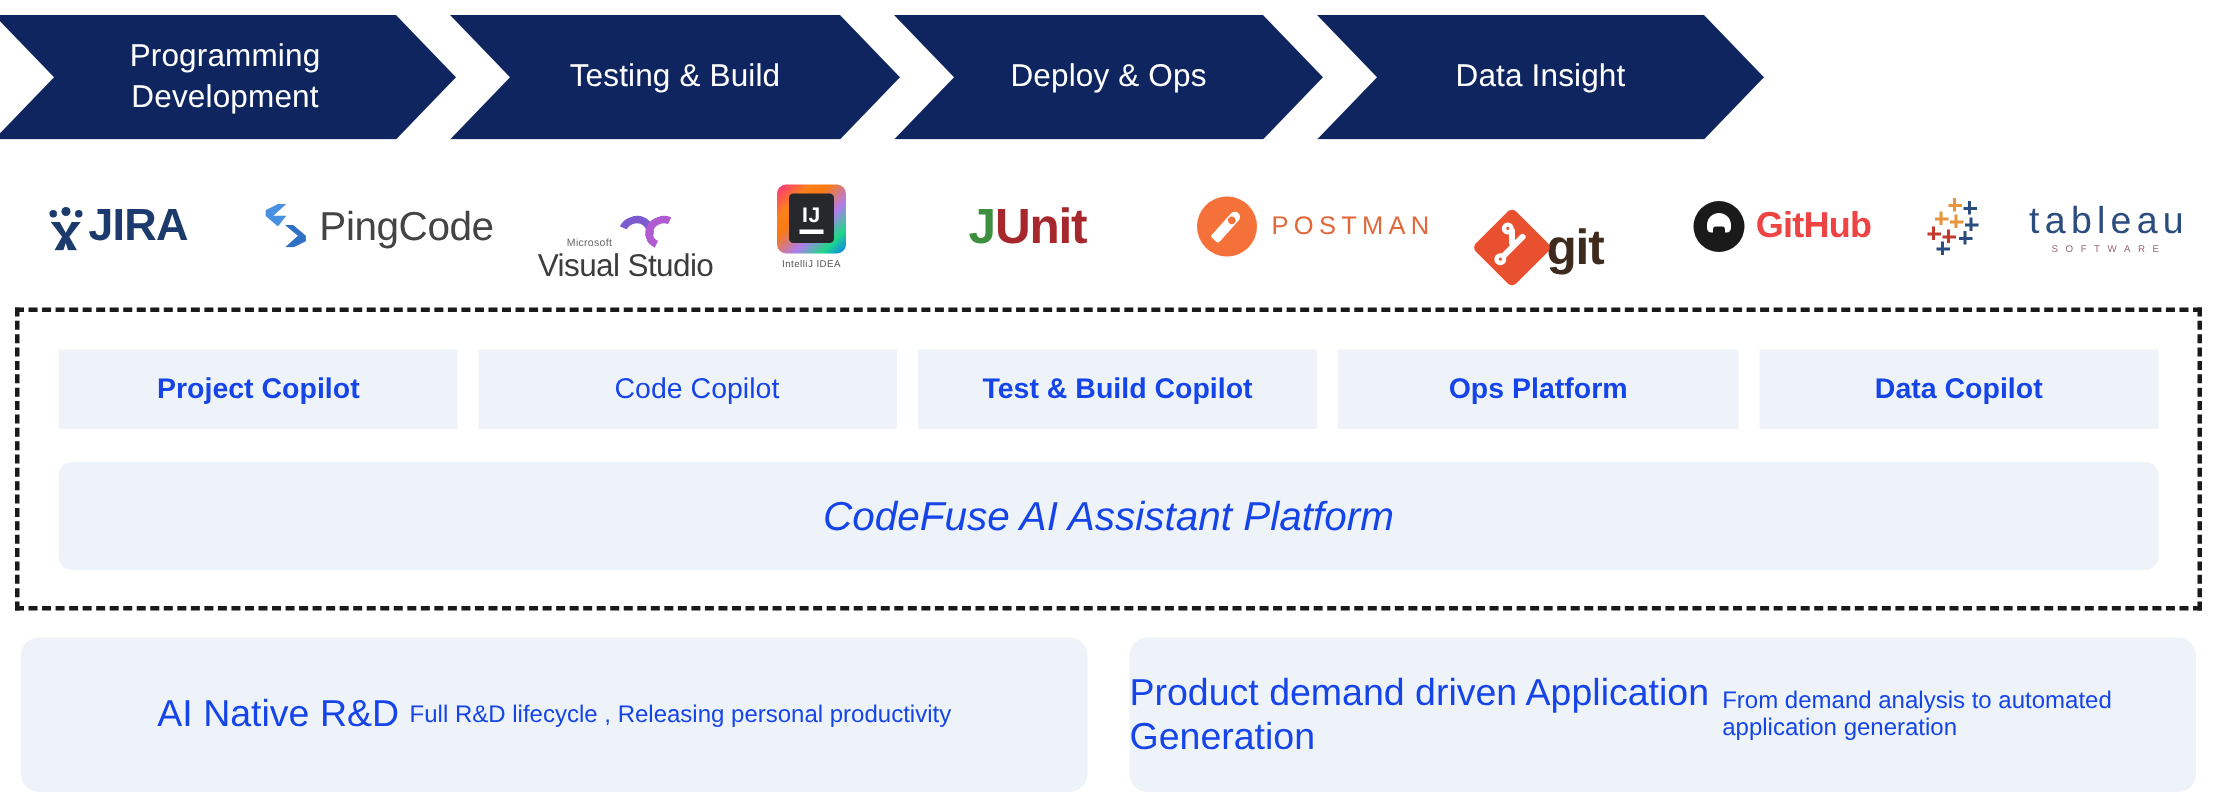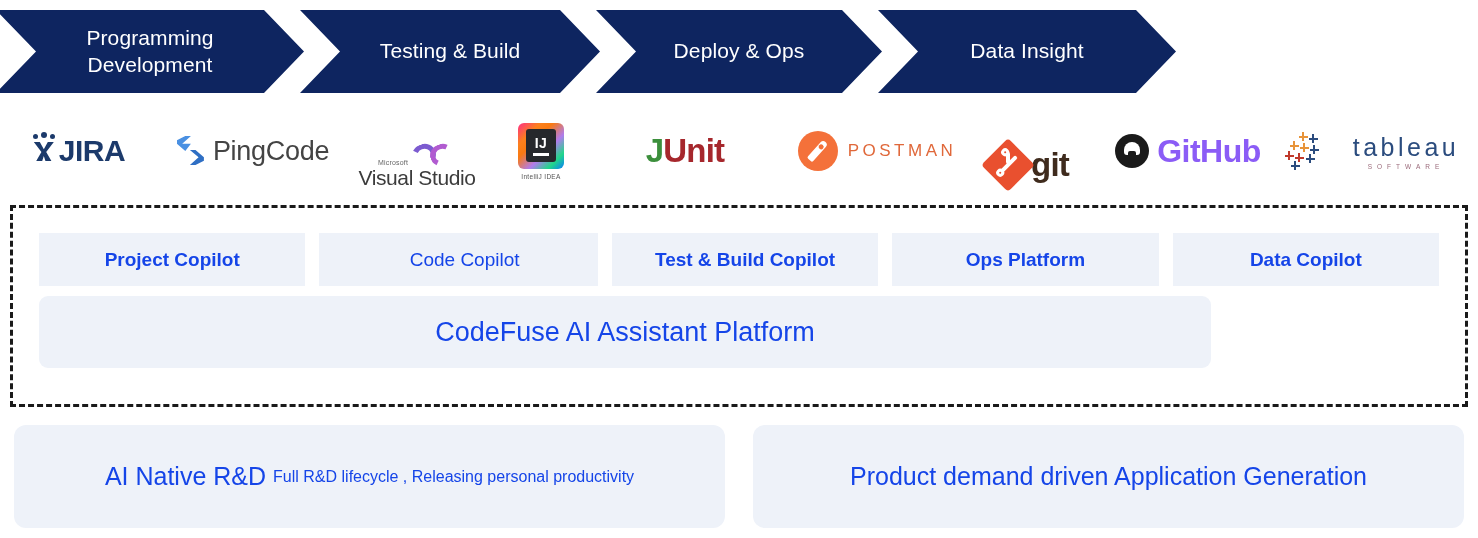--- a/index.html
+++ b/index.html
@@ -45,21 +45,21 @@
     position: absolute; left: 0; top: 112px;
     width: 1478px; height: 78px;
   }
   .logo {
     position: absolute; top: 0; height: 78px;
     display: flex; flex-direction: column;
     align-items: center; justify-content: center;
   }
 
   
-  .jira { display: flex; align-items: flex-start; gap: 2px; }
+  .jira { display: flex; align-items: flex-end; gap: 2px; }
   .jira-mark { position: relative; width: 26px; height: 28px; }
   .jira-mark i {
     position: absolute; background: #1C3A6B; border-radius: 50%;
     width: 5px; height: 5px;
   }
   .jira-mark i.d1 { left: 2px;  top: 0px; }
   .jira-mark i.d2 { left: 10px; top: -2px; width: 6px; height: 6px; }
   .jira-mark i.d3 { left: 19px; top: 0px; }
   .jira-mark b {
     position: absolute; left: 3px; top: 8px;
@@ -159,21 +159,21 @@
   }
   .gh-mark::before {
     content: ""; position: absolute; left: 9px; top: 8px;
     width: 16px; height: 13px; background: #fff;
     border-radius: 8px 8px 3px 3px;
   }
   .gh-mark::after {
     content: ""; position: absolute; left: 13px; top: 17px;
     width: 8px; height: 12px; background: #1A1A1A; border-radius: 2px;
   }
-  .gh-text { font-size: 32px; font-weight: 700; color: #8b5cf6; letter-spacing: -.5px; }
+  .gh-text { font-size: 24px; font-weight: 700; color: #ef4444; letter-spacing: -.5px; }
 
   
   .tableau { display: flex; align-items: flex-end; gap: 28px; }
   .tb-marks { position: relative; width: 40px; height: 38px; }
   .tb-marks i {
     position: absolute; width: 9px; height: 9px;
   }
   .tb-marks i::before, .tb-marks i::after {
     content: ""; position: absolute; background: currentColor;
   }
@@ -196,25 +196,25 @@
   }
   .copilot-chip {
     flex: 1; height: 53px;
     background: #EEF2F9;
     display: flex; align-items: center; justify-content: center;
     color: #1545E8; font-size: 19px; font-weight: 700;
   }
   .copilot-chip.regular { font-weight: 400; padding-left: 12px; }
 
   .platform-bar {
-    position: absolute; left: 26px; top: 88px;
-    width: 1172px; height: 72px;
+    position: absolute; left: 26px; top: 100px;
+    width: 1400px; height: 72px;
     background: #EEF2F9; border-radius: 9px;
     display: flex; align-items: center; justify-content: center;
-    color: #1545E8; font-size: 27px; font-weight: 400;
+    color: #1545E8; font-size: 27px; font-weight: 400; font-style: italic;
   }
 
   
   .bottom-row {
     position: absolute; left: 14px; top: 425px;
     width: 1450px; height: 103px;
     display: flex; gap: 28px;
   }
   .bcard {
     flex: 1; height: 103px;
@@ -360,16 +360,17 @@
     <div class="platform-bar">CodeFuse AI Assistant Platform</div>
   </div>
 
   <div class="bottom-row">
     <div class="bcard">
       <span class="bcard-title">AI Native R&amp;D</span>
       <span class="bcard-sub">Full R&amp;D lifecycle , Releasing personal productivity</span>
     </div>
     <div class="bcard">
       <span class="bcard-title">Product demand driven Application Generation</span>
+      <span class="bcard-sub">From demand analysis to automated application generation</span>
     </div>
   </div>
 
 </div>
 
 </body></html>

